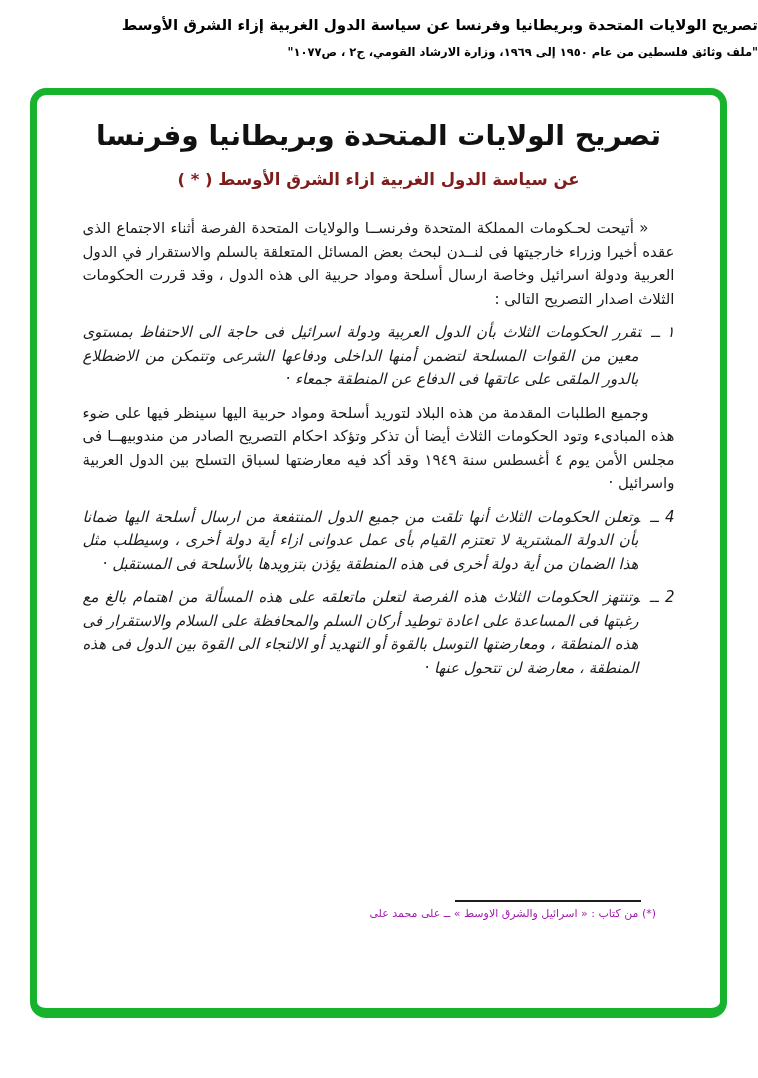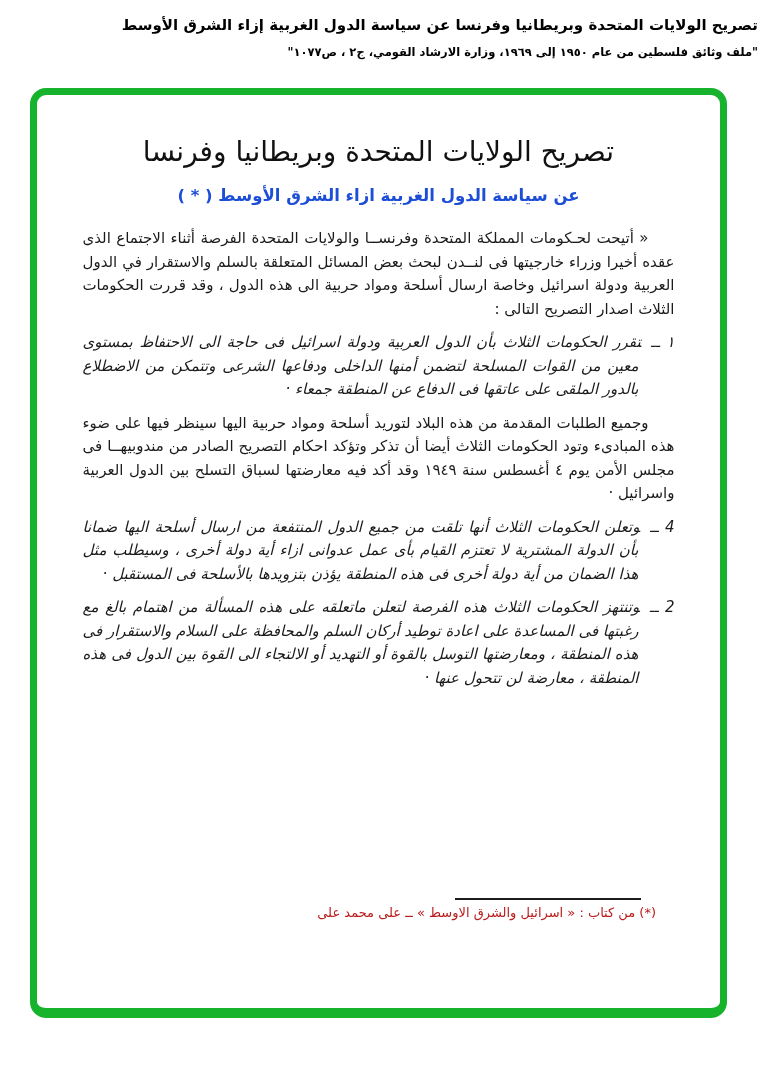--- a/index.html
+++ b/index.html
@@ -40,42 +40,42 @@
     border:7px solid var(--green);
     border-bottom-width:10px;
     border-radius:16px;
     background:#fff;
   }
   .title-block{
     direction:rtl;
     text-align:center;
   }
   .doc-title{
-    margin-top:40px;
+    margin-top:24px;
     font-size:28px;
-    font-weight:normal;
+    font-weight:bold;
     color:#111;
     letter-spacing:0.5px;
   }
   .doc-subtitle{
     margin-top:18px;
     font-size:16.5px;
     font-weight:bold;
-    color:#1d4ed8;
+    color:#7f1d1d;
   }
   .doc-dateline{
     margin-top:14px;
     font-size:15.5px;
     font-weight:bold;
     color:#151515;
   }
   .body-text{
     direction:rtl;
     width:592px;
-    margin:22px auto 0;
+    margin:28px auto 0;
     font-size:15px;
     line-height:23.5px;
     text-align:justify;
     color:var(--ink);
     height:592px;
     overflow:hidden;
   }
   .para{
     margin-bottom:10px;
     text-indent:26px;
@@ -98,24 +98,24 @@
     direction:rtl;
   }
   .fn-rule{
     width:186px;
     border-top:2px solid #1c1c1c;
     margin-right:34px;
     margin-left:auto;
   }
   .fn-text{
     margin-top:5px;
-    font-size:13px;
+    font-size:11px;
     text-align:right;
     padding-right:19px;
-    color:#b91c1c;
+    color:#a21caf;
   }
 </style>
 </head>
 <body>
 
 <div class="header">
   <div class="header-line1">تصريح الولايات المتحدة وبريطانيا وفرنسا عن سياسة الدول الغربية إزاء الشرق الأوسط</div>
   <div class="header-line2">"ملف وثائق فلسطين من عام ١٩٥٠ إلى ١٩٦٩، وزارة الارشاد القومي، ج٢ ، ص١٠٧٧"</div>
 </div>
 

